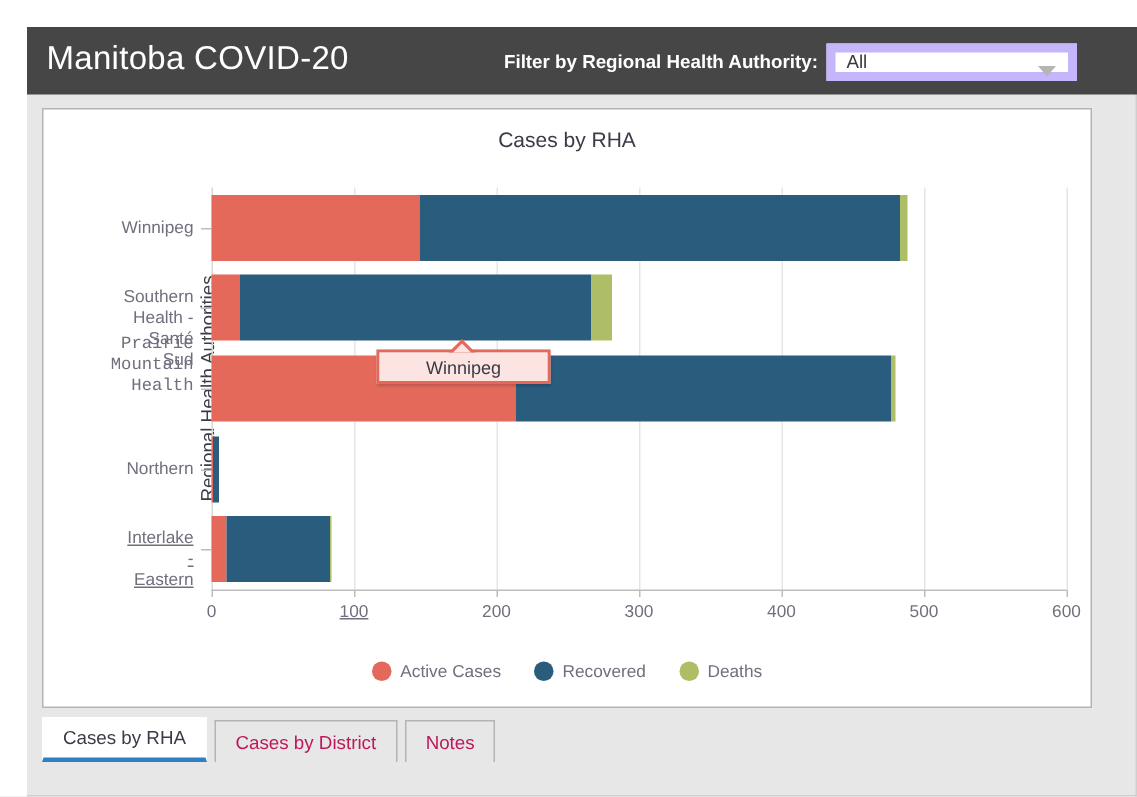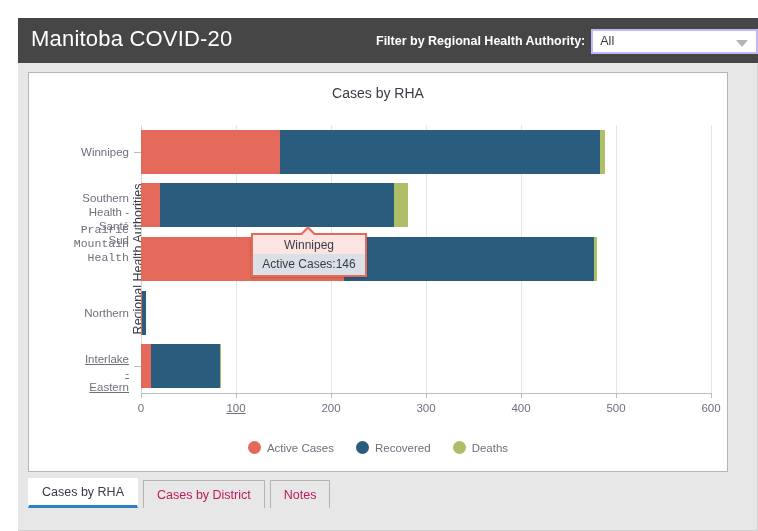--- a/index.html
+++ b/index.html
@@ -53,35 +53,34 @@
     font-weight: 400;
     letter-spacing: 0.2px;
     white-space: nowrap;
   }
   #filter-wrap {
     position: absolute;
     left: 318px; top: 10px;
     height: 26px;
     display: flex;
     align-items: center;
-    margin-left: 40px;
   }
   #filter-label {
     color: #ffffff;
     font-size: 12.5px;
     font-weight: bold;
     white-space: nowrap;
     margin-right: 6px;
   }
   #filter-select {
     position: relative;
     width: 167px;
     height: 25px;
     background: #ffffff;
-    border: 2px solid #c4b5fd;
+    border: 6px solid #c4b5fd;
     box-sizing: border-box;
     display: flex;
     align-items: center;
   }
   #filter-value {
     font-size: 12.5px;
     color: #3a3a3a;
     margin-left: 7px;
   }
   #filter-chevron {
@@ -394,21 +393,20 @@
         </div>
         <div class="y-tick" style="top: 241.2px;"></div>
         <div class="y-label" style="top: 227.2px; text-decoration: underline;">Interlake -
 Eastern</div>
       </div>
 
     <div id="tooltip">
       <div id="tooltip-arrow-outer"></div>
       <div id="tooltip-arrow-inner"></div>
       <div id="tooltip-head">Winnipeg</div>
-      <div id="tooltip-body">Active Cases:146</div>
     </div>
 
     <div id="legend">
         <div class="legend-item">
           <span class="legend-dot" style="background: rgb(228, 105, 90);"></span>
           <span class="legend-text">Active Cases</span>
         </div>
         <div class="legend-item">
           <span class="legend-dot" style="background: rgb(42, 92, 125);"></span>
           <span class="legend-text">Recovered</span>

